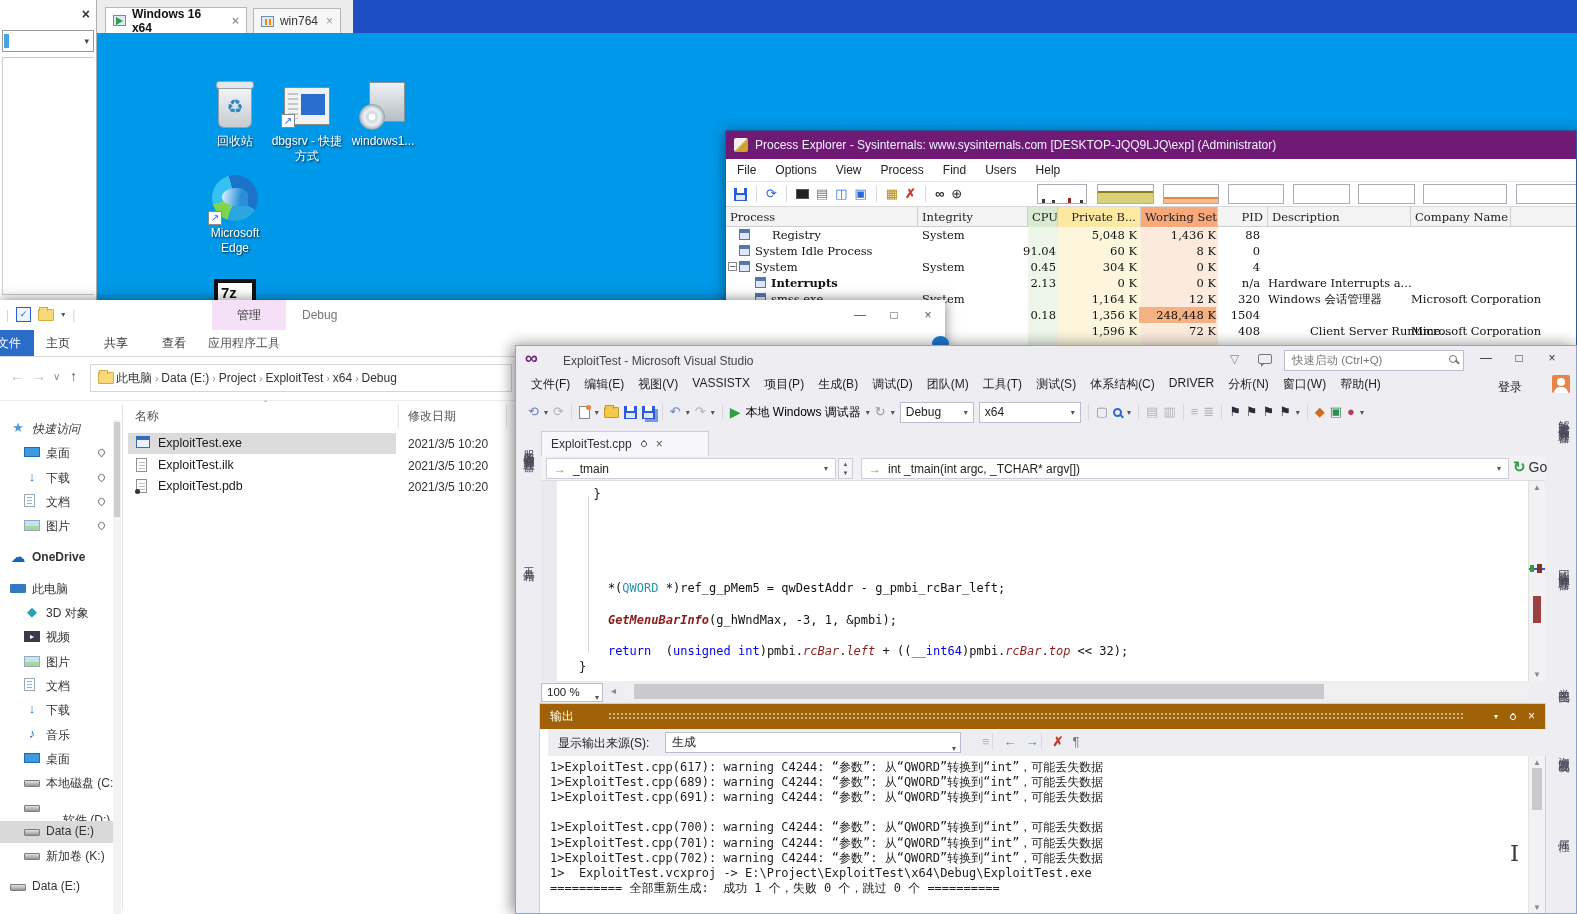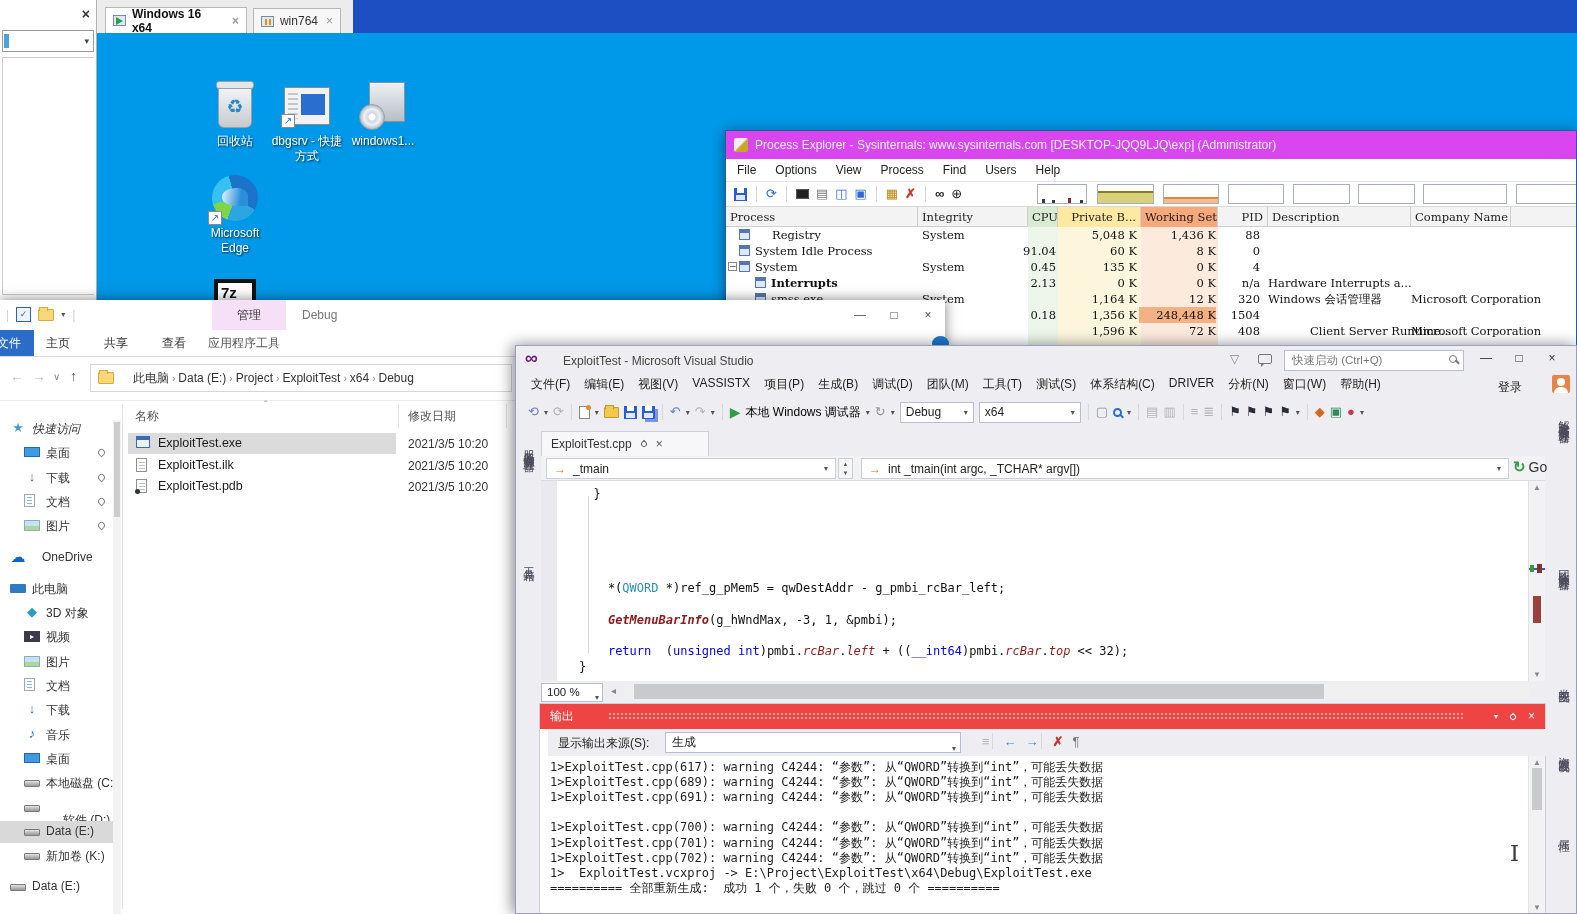--- a/index.html
+++ b/index.html
@@ -35,21 +35,21 @@
 .sc-badge{position:absolute;left:-4px;bottom:-4px;width:14px;height:14px;background:#fff;border:1px solid #8a8a8a;color:#2a5bd8;font-size:10px;line-height:12px;text-align:center}
 .inst{position:relative;width:48px;height:48px}
 .inst-box{position:absolute;right:2px;top:0;width:36px;height:40px;background:linear-gradient(180deg,#eef1f3,#b6bfc6);border:1px solid #8a939b}
 .inst-cd{position:absolute;left:0;bottom:0;width:26px;height:26px;border-radius:50%;background:radial-gradient(circle,#fff 3px,#cfd6dd 4px,#ecf1f5 8px,#b4bdc4 12px);border:1px solid #98a2ab}
 .edge{width:46px;height:46px;border-radius:50%;background:conic-gradient(from 200deg,#7fd44a 0 15%,#35c1f1 15% 40%,#1b74c9 40% 78%,#2aa7e0 78% 100%);position:relative}
 .edge::after{content:"";position:absolute;left:10px;top:13px;width:26px;height:18px;border-radius:60% 50% 10% 60%;background:linear-gradient(100deg,#e8f7ff,#2a8fd8 70%)}
 .zip7{width:42px;height:42px;background:#fff;border:4px solid #111;font:bold 15px "Liberation Sans",sans-serif;color:#111;padding:1px 3px;position:relative;text-align:left}
 .shield{position:absolute;right:-7px;bottom:-7px;width:18px;height:20px;border-radius:2px 2px 9px 9px;background:conic-gradient(#2a6ad8 0 25%,#f2c230 25% 50%,#2a6ad8 50% 75%,#f2c230 75%);border:1px solid #777}
 
 #pe{position:absolute;left:725px;top:130px;width:852px;height:222px;background:#fff;border:1px solid #2a5a9a;box-shadow:0 2px 12px rgba(0,0,0,.45);z-index:2;overflow:hidden}
-.pe-title{height:28px;background:#d946ef;color:#eef3fd;font-size:12px;display:flex;align-items:center;gap:7px;padding:0 8px;white-space:nowrap}
+.pe-title{height:28px;background:#701a75;color:#eef3fd;font-size:12px;display:flex;align-items:center;gap:7px;padding:0 8px;white-space:nowrap}
 .pe-logo{width:14px;height:14px;background:linear-gradient(135deg,#f0f0f0 45%,#caa52a 55%);border-radius:2px;flex:none}
 .pe-menu{height:23px;display:flex;gap:19px;align-items:center;padding:0 11px;font-size:12px;color:#222;background:#fff;border-bottom:1px solid #e6e6e6}
 .pe-toolbar{height:25px;position:relative;background:#fff;border-bottom:1px solid #d8d8d8}
 .pe-tools{position:absolute;left:8px;top:2px;display:flex;align-items:center;gap:7px;height:20px}
 .ti{font-size:13px;line-height:16px}
 .tsep{width:1px;height:16px;background:#d8d8dc;margin:0 2px}
 .peg{position:absolute;top:2px;height:20px;background:#fff;border:1px solid #a8aeb8}
 .peg .fill{position:absolute;bottom:0;left:0;right:0}
 .spk{position:absolute;bottom:0;width:3px;background:#3a3a3a}
 .pe-colhdr{height:20px;position:relative;background:#f3f3f3;border-bottom:1px solid #cfcfcf;font-family:"DejaVu Serif",serif;font-size:11.5px;color:#222}
@@ -84,21 +84,21 @@
 .fx-manage{position:absolute;left:212px;top:0;width:74px;height:30px;background:#f6e0f8;color:#3a3a3a;text-align:center;line-height:30px;font-size:12px}
 .fx-doctitle{position:absolute;left:302px;top:8px;font-size:12px;color:#777}
 .fx-caps{position:absolute;right:0;top:0;display:flex}
 .fx-cap{width:34px;height:30px;text-align:center;line-height:30px;color:#555;font-size:12px}
 .fx-tabs{height:27px;position:relative;border-bottom:1px solid #dadada;font-size:12px;background:#fff}
 .fx-file{position:absolute;left:-16px;top:0;width:50px;height:26px;background:#2a6cc8;color:#fff;text-align:center;line-height:26px}
 .fx-tab{position:absolute;top:0;height:26px;line-height:26px;text-align:center;color:#333}
 .fx-apptools{position:absolute;left:196px;top:0;width:96px;line-height:26px;text-align:center;color:#555}
 .fx-addr{height:44px;position:relative;border-bottom:1px solid #ececec;background:#fff}
 .fx-nav{position:absolute;top:11px;font-size:14px}
-.fx-addrbox{position:absolute;left:90px;top:7px;width:422px;height:28px;border:1px solid #d6d6d6;display:flex;align-items:center;gap:19px;padding:0 7px;font-size:12px;color:#333;white-space:nowrap}
+.fx-addrbox{position:absolute;left:90px;top:7px;width:422px;height:28px;border:1px solid #d6d6d6;display:flex;align-items:center;gap:2px;padding:0 7px;font-size:12px;color:#333;white-space:nowrap}
 .crumb-sep{color:#888;font-size:10px;padding:0 3px}
 .fx-colname,.fx-coldate{position:absolute;font-size:12px;color:#555}
 .fx-colsep{position:absolute;width:1px;background:#e4e4e4}
 .fx-row-sel{position:absolute;left:128px;width:268px;height:21px;background:#dbdbdb}
 .fx-fname{position:absolute;font-size:12.5px;color:#1b1b1b;white-space:nowrap}
 .fx-fdate{position:absolute;left:408px;font-size:12px;color:#333;white-space:nowrap}
 .fi{position:absolute}
 .fi-exe{width:14px;height:12px;border:1px solid #3a6ab8;background:#eaf2ff}
 .fi-exe::before{content:"";position:absolute;left:0;right:0;top:0;height:3px;background:#3a6ab8}
 .fi-doc{width:11px;height:14px;background:#fff;border:1px solid #909090}
@@ -164,21 +164,21 @@
 .mk-green{position:absolute;left:1px;top:84px;width:4px;height:7px;background:#3a9a3a}
 .mk-red1{position:absolute;left:8px;top:83px;width:5px;height:9px;background:#8a3030}
 .mk-thumb{position:absolute;left:4px;top:115px;width:8px;height:27px;background:#9a4040}
 .vs-bottomstrip{position:absolute;left:25px;top:335px;width:1004px;height:22px;background:#eeeef2}
 .zoomcombo{position:absolute;left:0;top:2px;width:62px;height:19px;background:#fff;border:1px solid #b9bdd0;font-size:11.5px;line-height:17px;padding:0 5px;color:#222}
 .zoomcombo .tcar{position:absolute;right:3px;top:5px}
 .hsleft{position:absolute;left:70px;top:4px;color:#888;font-size:10px}
 .hstrack{position:absolute;left:83px;top:3px;width:905px;height:15px;background:#f0f0f1}
 .hsthumb{position:absolute;left:10px;top:0;width:690px;height:15px;background:#c9cace}
 .vs-out{position:absolute;left:23px;top:357px;width:1007px;height:212px;background:#fff;border:1px solid #ccced8}
-.out-hdr{height:25px;background:#ef4444;position:relative;color:#fff;line-height:25px;padding-left:10px}
+.out-hdr{height:25px;background:#a16207;position:relative;color:#fff;line-height:25px;padding-left:10px}
 .out-dots{position:absolute;left:68px;right:80px;top:8px;bottom:8px;background-image:radial-gradient(rgba(255,255,255,.5) 1px,transparent 1.4px);background-size:4px 4px}
 .out-hicons{position:absolute;right:10px;top:0;display:flex;gap:12px;align-items:center;height:25px;color:#fff}
 .out-pin{width:6px;height:6px;border:1.4px solid #fff;border-radius:50% 50% 50% 0;transform:rotate(135deg)}
 .out-tb{position:absolute;left:8px;top:25px;width:100%;height:27px;background:#eeeef2;color:#222}
 .out-lbl{position:absolute;left:10px;top:6px}
 .out-combo{position:absolute;left:117px;top:3px;width:296px;height:21px;background:#fff;border:1px solid #b9bdd0;line-height:19px;padding:0 6px}
 .out-combo .tcar{position:absolute;right:4px;top:6px}
 .ob{font-size:13px;margin-left:9px}
 .obwrap{position:absolute;left:425px;top:4px;display:flex;align-items:center}
 .out-text{position:absolute;left:0;top:52px;right:17px;bottom:0;background:#fff;overflow:hidden}
@@ -343,21 +343,21 @@
           <span class="pe-cell r" style="left: 490px; width: 44px;">0</span>
           <span class="pe-cell" style="left: 542px;"></span>
           <span class="pe-cell" style="left: 685px;"></span>
         </div>
         <div class="pe-row" style="top: 32px;">
           <span class="pe-exp" style="left: 2px;">−</span>
           <span class="pe-ico" style="left: 13px;"></span>
           <span class="pe-cell" style="left: 29px;">System</span>
           <span class="pe-cell" style="left: 196px;">System</span>
           <span class="pe-cell r" style="left: 294px; width: 36px;">0.45</span>
-          <span class="pe-cell r" style="left: 332px; width: 79px;">135 K</span>
+          <span class="pe-cell r" style="left: 332px; width: 79px;">304 K</span>
           <span class="pe-cell r" style="left: 413px; width: 77px;">0 K</span>
           <span class="pe-cell r" style="left: 490px; width: 44px;">4</span>
           <span class="pe-cell" style="left: 542px;"></span>
           <span class="pe-cell" style="left: 685px;"></span>
         </div>
         <div class="pe-row" style="top: 48px;">
           <span class="pe-ico" style="left: 29px;"></span>
           <span class="pe-cell" style="left: 45px; font-weight: bold;">Interrupts</span>
           <span class="pe-cell" style="left: 196px;"></span>
           <span class="pe-cell r" style="left: 294px; width: 36px;">2.13</span>
@@ -471,21 +471,21 @@
           <span class="sb-lbl" style="left: 46px;">文档</span>
           <span class="pin"></span>
         </div>
         <div class="sb-row" style="top: 215px;">
           <span class="si si-pic" style="left: 24px;"></span>
           <span class="sb-lbl" style="left: 46px;">图片</span>
           <span class="pin"></span>
         </div>
         <div class="sb-row" style="top: 247px;">
           <span class="si si-cloud" style="left: 10px;">☁</span>
-          <span class="sb-lbl" style="left: 42px;">OneDrive</span>
+          <span class="sb-lbl" style="left: 32px; font-weight: bold;">OneDrive</span>
         </div>
         <div class="sb-row" style="top: 278px;">
           <span class="si si-pc" style="left: 10px;"></span>
           <span class="sb-lbl" style="left: 32px;">此电脑</span>
         </div>
         <div class="sb-row" style="top: 302px;">
           <span class="si si-cube" style="left: 24px;">◆</span>
           <span class="sb-lbl" style="left: 46px;">3D 对象</span>
         </div>
         <div class="sb-row" style="top: 326px;">

